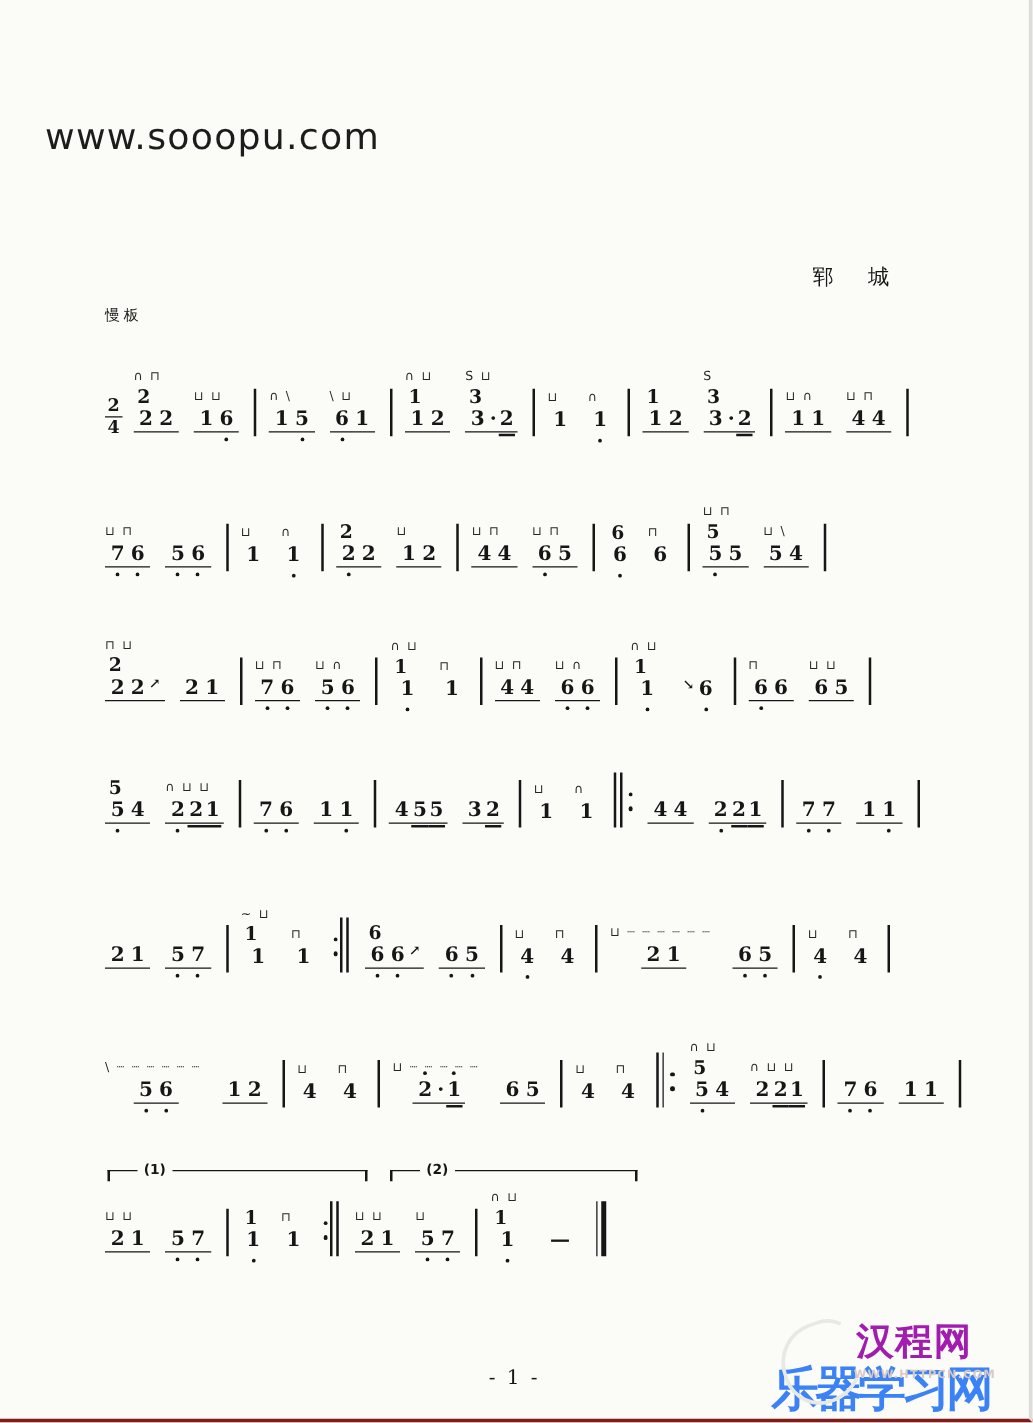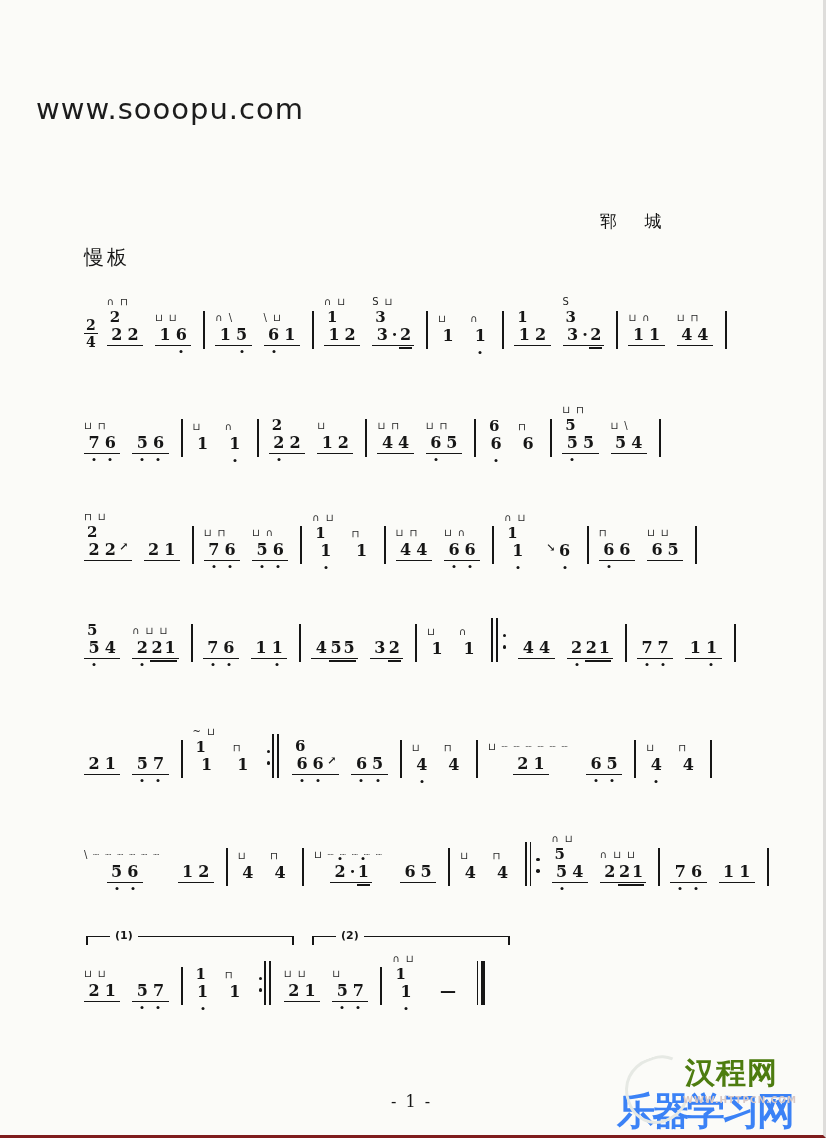--- a/index.html
+++ b/index.html
@@ -12,26 +12,26 @@
   }
   .wm-top{
     position:absolute;left:36px;top:92px;
     font-family:"DejaVu Sans",sans-serif;font-size:29px;color:#1c1c1c;letter-spacing:1px;
   }
   .title{
     position:absolute;left:334px;top:166px;
     font-size:25px;font-weight:bold;word-spacing:44px;letter-spacing:4px;
   }
   .credit{
-    position:absolute;left:600px;top:210px;
+    position:absolute;left:650px;top:210px;
     font-size:17px;word-spacing:18px;letter-spacing:2px;
   }
   .tempo{
     position:absolute;left:84px;top:244px;
-    font-size:20px;letter-spacing:3px;
+    font-size:12px;letter-spacing:3px;
   }
   .music-root{position:absolute;left:84px;top:0;width:700px;}
   .line{position:absolute;left:0;display:flex;align-items:flex-end;white-space:nowrap;}
   
   .grp{display:flex;flex-direction:column;align-items:center;margin-right:12px;padding-bottom:11px;position:relative;}
   .orn{
     height:15px;line-height:14px;font-size:10px;color:#242424;
     font-family:"DejaVu Sans",sans-serif;letter-spacing:6px;align-self:flex-start;
     white-space:nowrap;overflow:visible;
   }
@@ -61,21 +61,21 @@
   
   .volta{position:absolute;top:-16px;height:10px;border-top:1.7px solid #161616;}
   .volta::before,.volta::after{content:"";position:absolute;top:-1px;width:1.7px;height:9px;background:#161616;}
   .volta::before{left:0;}
   .volta::after{right:0;}
   .vlabel{position:absolute;top:-8px;left:24px;background:#fbfbf8;padding:0 5px;font-size:11px;font-weight:bold;font-family:"DejaVu Sans",sans-serif;}
   .pageno{position:absolute;left:0;right:0;top:1092px;text-align:center;font-size:16px;letter-spacing:2px;}
   
   .wm-bottom{position:absolute;right:0;bottom:2px;width:200px;height:82px;font-weight:bold;}
   .wm-alt{position:absolute;left:-6px;bottom:-4px;font-size:38px;color:#3b82f6;letter-spacing:-3px;white-space:nowrap;}
-  .wm-site{position:absolute;left:62px;top:2px;font-size:30px;color:#4d7c0f;letter-spacing:1px;}
+  .wm-site{position:absolute;left:62px;top:2px;font-size:30px;color:#a21caf;letter-spacing:1px;}
   .wm-url{position:absolute;left:60px;top:44px;font-size:9px;color:#d9c8c4;font-family:"DejaVu Sans",sans-serif;letter-spacing:1px;}
   .wm-swirl{position:absolute;left:2px;top:6px;width:60px;height:60px;border:3px solid #e6e9e4;border-radius:50% 40% 55% 45%;border-right-color:transparent;transform:rotate(-20deg);}
 </style>
 </head>
 <body>
 
 <div class="paper">
   <div class="wm-top">www.sooopu.com</div>
   <div class="credit">郓 城</div>
   <div class="tempo">慢板</div>

